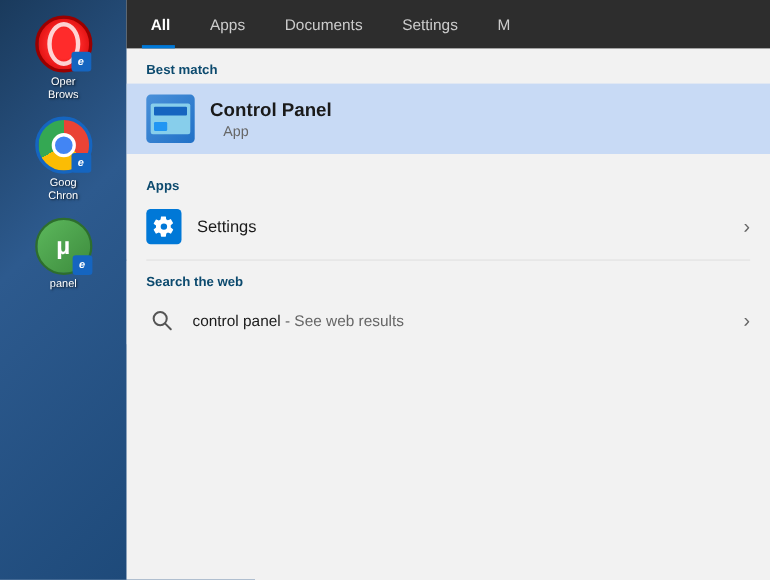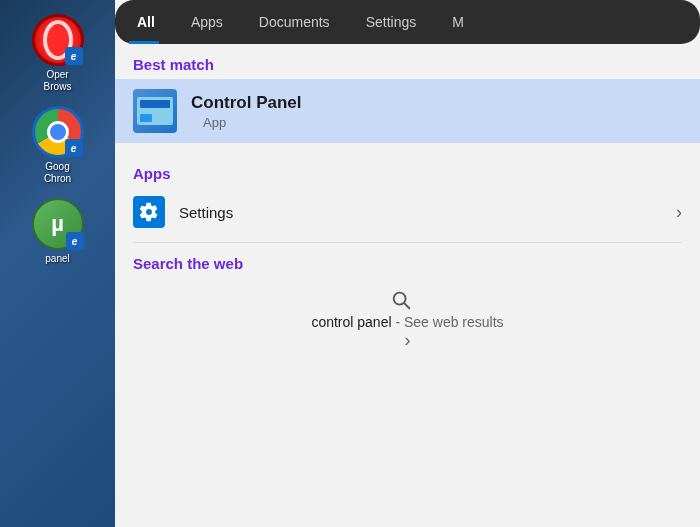--- a/index.html
+++ b/index.html
@@ -129,21 +129,20 @@
     }
 
     
     .tabs-bar {
       background: #2d2d2d;
       display: flex;
       flex-direction: row;
       align-items: stretch;
       height: 44px;
       flex-shrink: 0;
-      border-radius: 19px;
     }
 
     .tab-item {
       padding: 0 18px;
       display: flex;
       align-items: center;
       color: #cccccc;
       font-size: 14px;
       cursor: pointer;
       position: relative;
@@ -173,23 +172,23 @@
     
     .content-area {
       flex: 1;
       overflow: hidden;
       display: flex;
       flex-direction: column;
     }
 
     
     .section-label {
-      font-size: 15px;
+      font-size: 12px;
       font-weight: 600;
-      color: #6d28d9;
+      color: #0c4a6e;
       padding: 12px 18px 6px 18px;
       text-transform: none;
     }
 
     
     .best-match-item {
       display: flex;
       align-items: center;
       padding: 10px 18px;
       background: #c8daf5;
@@ -308,21 +307,20 @@
     .web-section {
       background: #f2f2f2;
       padding: 0;
     }
 
     .web-item {
       display: flex;
       align-items: center;
       padding: 8px 18px;
       cursor: pointer;
-      flex-direction: column;
     }
 
     .search-icon-circle {
       width: 28px;
       height: 28px;
       margin-right: 14px;
       display: flex;
       align-items: center;
       justify-content: center;
       flex-shrink: 0;

